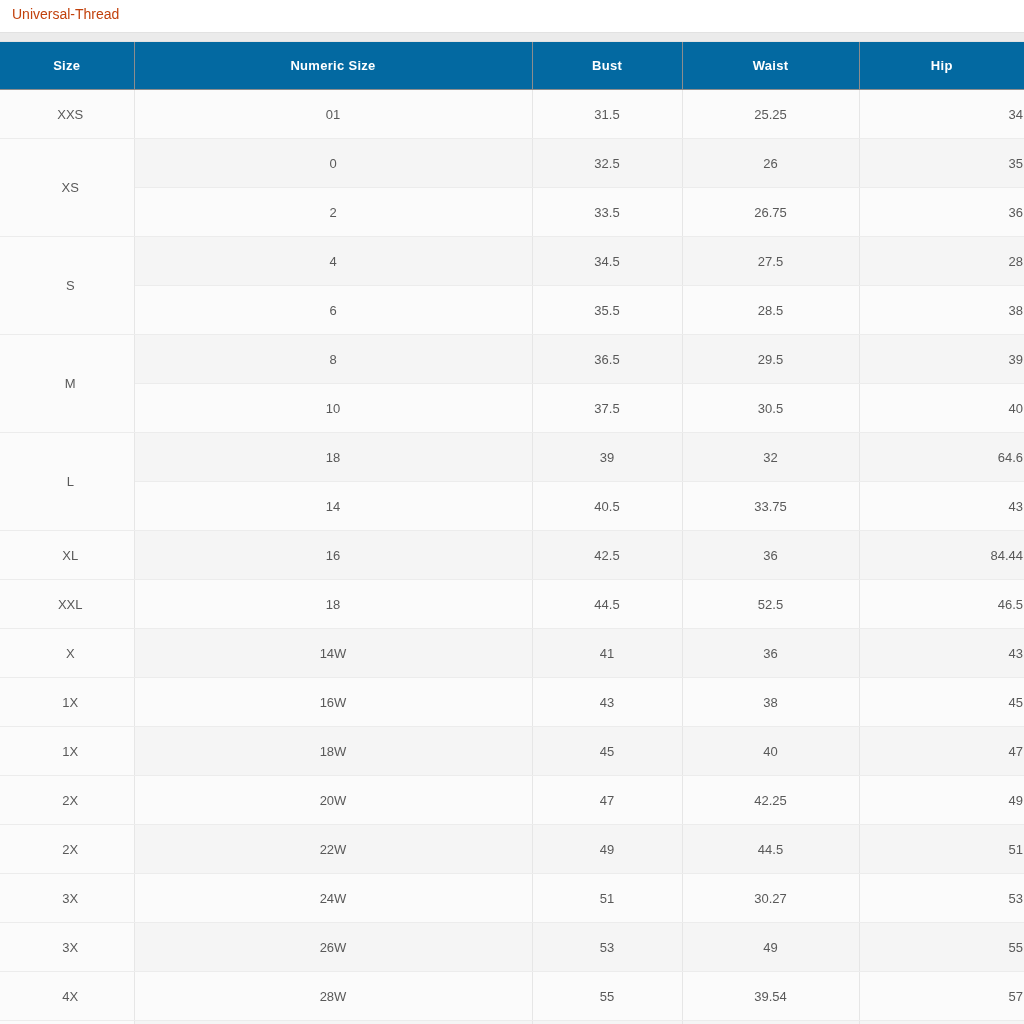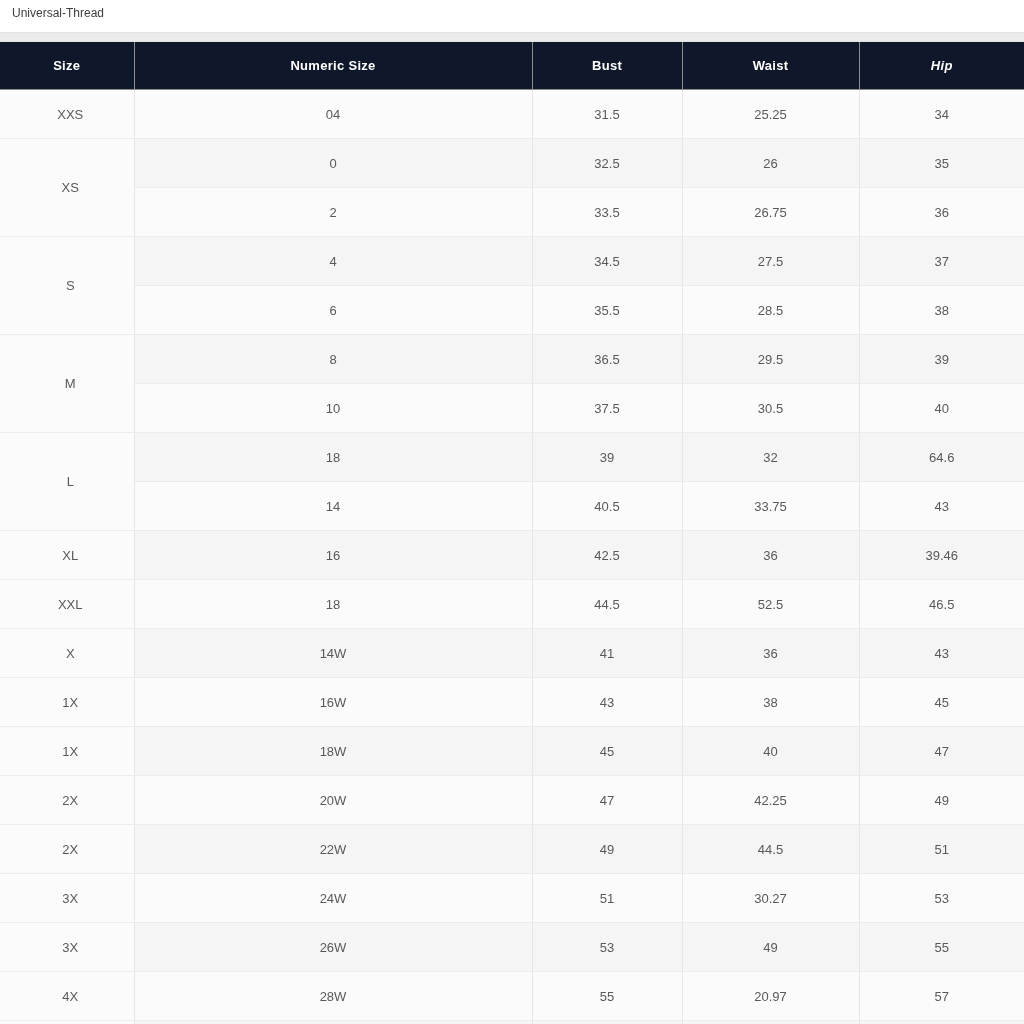--- a/index.html
+++ b/index.html
@@ -17,61 +17,61 @@
   .page {
     width: 1024px;
     height: 1024px;
     position: relative;
     background: #ffffff;
   }
   .brand-bar {
     height: 32px;
     padding: 6px 0 0 12px;
     box-sizing: border-box;
-    font-size: 12px;
-    color: #404040;
+    font-size: 14px;
+    color: #c2410c;
     background: #ffffff;
   }
   .brand-rule {
     height: 8px;
     background: #ebebeb;
     border-top: 1px solid #e2e2e2;
     border-bottom: 1px solid #e2e2e2;
   }
   table.size-chart {
     width: 1024px;
     border-collapse: collapse;
     table-layout: fixed;
     font-size: 13px;
   }
   table.size-chart th {
-    background: #0f172a;
+    background: #0369a1;
     color: #ffffff;
     font-size: 13px;
     font-weight: bold;
     letter-spacing: 0.3px;
     height: 45px;
     border-right: 1px solid #8d8d8d;
     border-bottom: 1px solid #8d8d8d;
     text-align: center;
     vertical-align: middle;
   }
-  table.size-chart th:last-child { border-right: none; font-style: italic; }
+  table.size-chart th:last-child { border-right: none; }
   table.size-chart td {
     height: 46px;
     text-align: center;
     vertical-align: middle;
     color: #595959;
     font-size: 13px;
     border-right: 1px solid #e6e6e6;
     border-bottom: 1px solid #ececec;
     background: #fbfbfb;
   }
   table.size-chart td.alt { background: #f5f5f5; }
-  table.size-chart td:last-child { border-right: none; }
+  table.size-chart td:last-child { border-right: none; text-align: right; }
   td.size-cell {
     background: #ffffff;
     color: #565656;
     padding-left: 8px;
   }
   tr.group-start td {
     border-top: 1px solid #dcdcdc;
   }
   col.c-size  { width: 134px; }
   col.c-num   { width: 398px; }
@@ -102,21 +102,21 @@
         <th>Size</th>
         <th>Numeric Size</th>
         <th>Bust</th>
         <th>Waist</th>
         <th>Hip</th>
       </tr>
     </thead>
     <tbody id="chart-body">
         <tr class="group-start">
           <td class="size-cell">XXS</td>
-          <td class="">04</td>
+          <td class="">01</td>
           <td class="">31.5</td>
           <td class="">25.25</td>
           <td class="">34</td>
         </tr>
         <tr class="group-start">
           <td class="size-cell" rowspan="2">XS</td>
           <td class="alt">0</td>
           <td class="alt">32.5</td>
           <td class="alt">26</td>
           <td class="alt">35</td>
@@ -125,21 +125,21 @@
           <td class="">2</td>
           <td class="">33.5</td>
           <td class="">26.75</td>
           <td class="">36</td>
         </tr>
         <tr class="group-start">
           <td class="size-cell" rowspan="2">S</td>
           <td class="alt">4</td>
           <td class="alt">34.5</td>
           <td class="alt">27.5</td>
-          <td class="alt">37</td>
+          <td class="alt">28</td>
         </tr>
         <tr>
           <td class="">6</td>
           <td class="">35.5</td>
           <td class="">28.5</td>
           <td class="">38</td>
         </tr>
         <tr class="group-start">
           <td class="size-cell" rowspan="2">M</td>
           <td class="alt">8</td>
@@ -164,21 +164,21 @@
           <td class="">14</td>
           <td class="">40.5</td>
           <td class="">33.75</td>
           <td class="">43</td>
         </tr>
         <tr class="group-start">
           <td class="size-cell">XL</td>
           <td class="alt">16</td>
           <td class="alt">42.5</td>
           <td class="alt">36</td>
-          <td class="alt">39.46</td>
+          <td class="alt">84.44</td>
         </tr>
         <tr class="group-start">
           <td class="size-cell">XXL</td>
           <td class="">18</td>
           <td class="">44.5</td>
           <td class="">52.5</td>
           <td class="">46.5</td>
         </tr>
         <tr class="group-start">
           <td class="size-cell">X</td>
@@ -226,21 +226,21 @@
           <td class="size-cell">3X</td>
           <td class="alt">26W</td>
           <td class="alt">53</td>
           <td class="alt">49</td>
           <td class="alt">55</td>
         </tr>
         <tr>
           <td class="size-cell">4X</td>
           <td class="">28W</td>
           <td class="">55</td>
-          <td class="">20.97</td>
+          <td class="">39.54</td>
           <td class="">57</td>
         </tr>
         <tr>
           <td class="size-cell">4X</td>
           <td class="alt">30</td>
           <td class="alt">57</td>
           <td class="alt">53.5</td>
           <td class="alt">59</td>
         </tr>
       </tbody>

